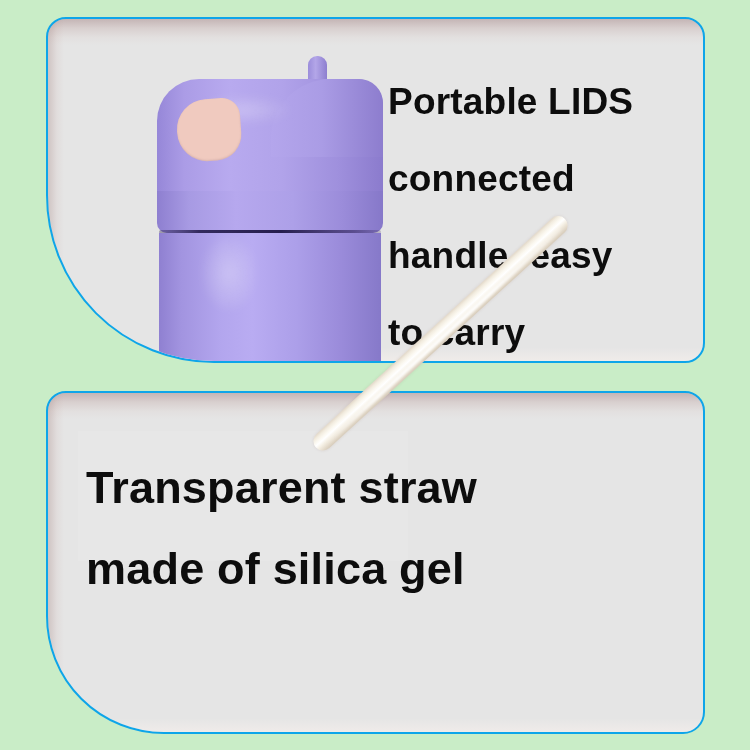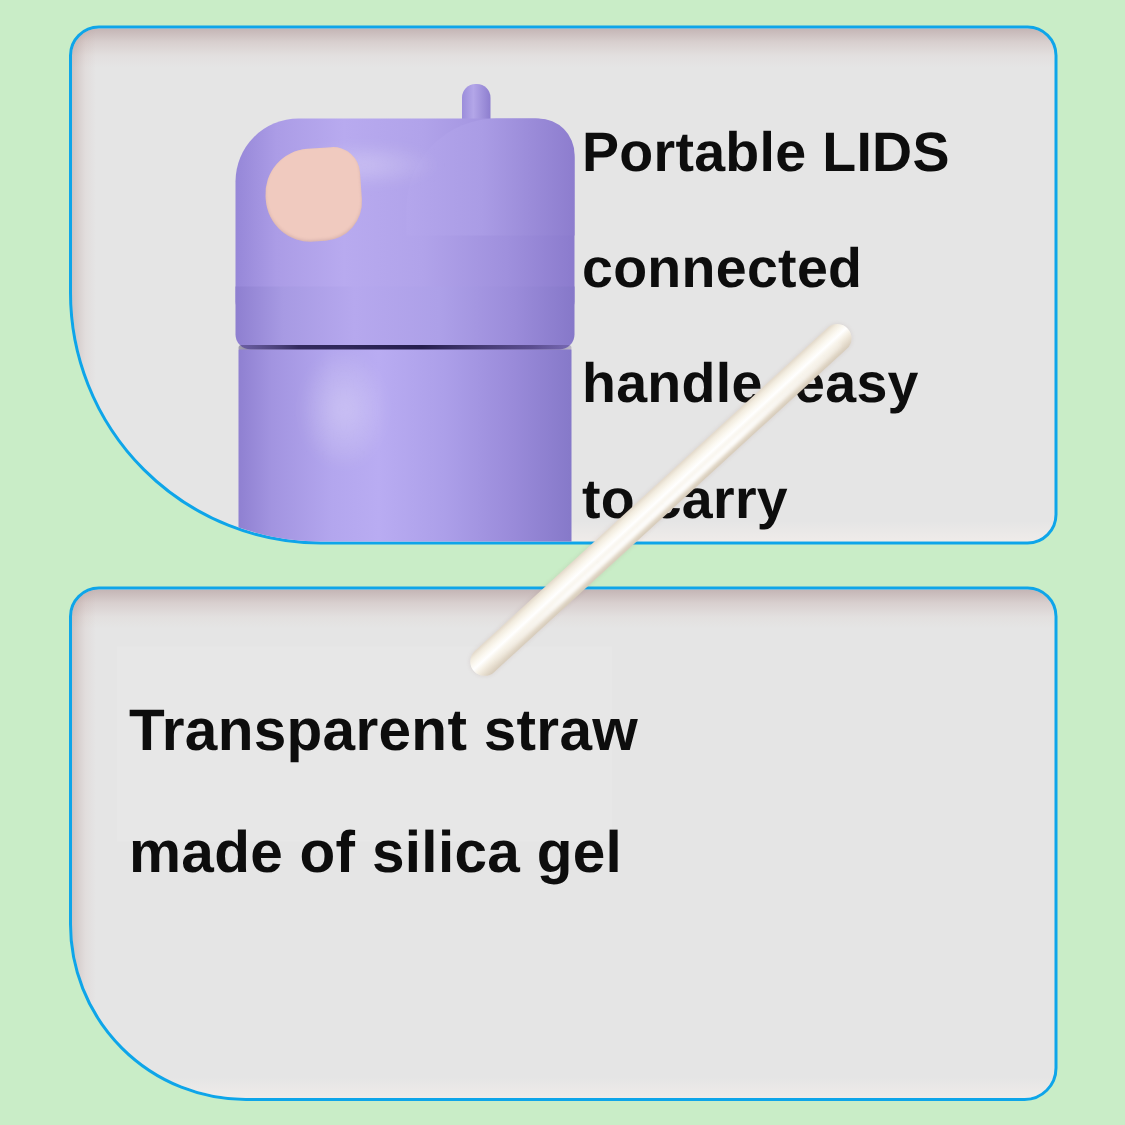--- a/index.html
+++ b/index.html
@@ -68,21 +68,21 @@
     font-weight:600;
     letter-spacing:.2px;
     white-space:pre-line;
   }
   #lid-text{
     left:340px;top:44px;width:300px;
     font-size:37px;line-height:77px;
   }
   #straw-text{
     left:38px;top:54px;width:430px;
-    font-size:39px;line-height:81px;
+    font-size:45px;line-height:81px;
   }
   
   #caption-wash{
     position:absolute;left:30px;top:38px;width:330px;height:130px;
     background:rgba(255,255,255,.10);
     pointer-events:none;
   }
 
   
   #bottle{

